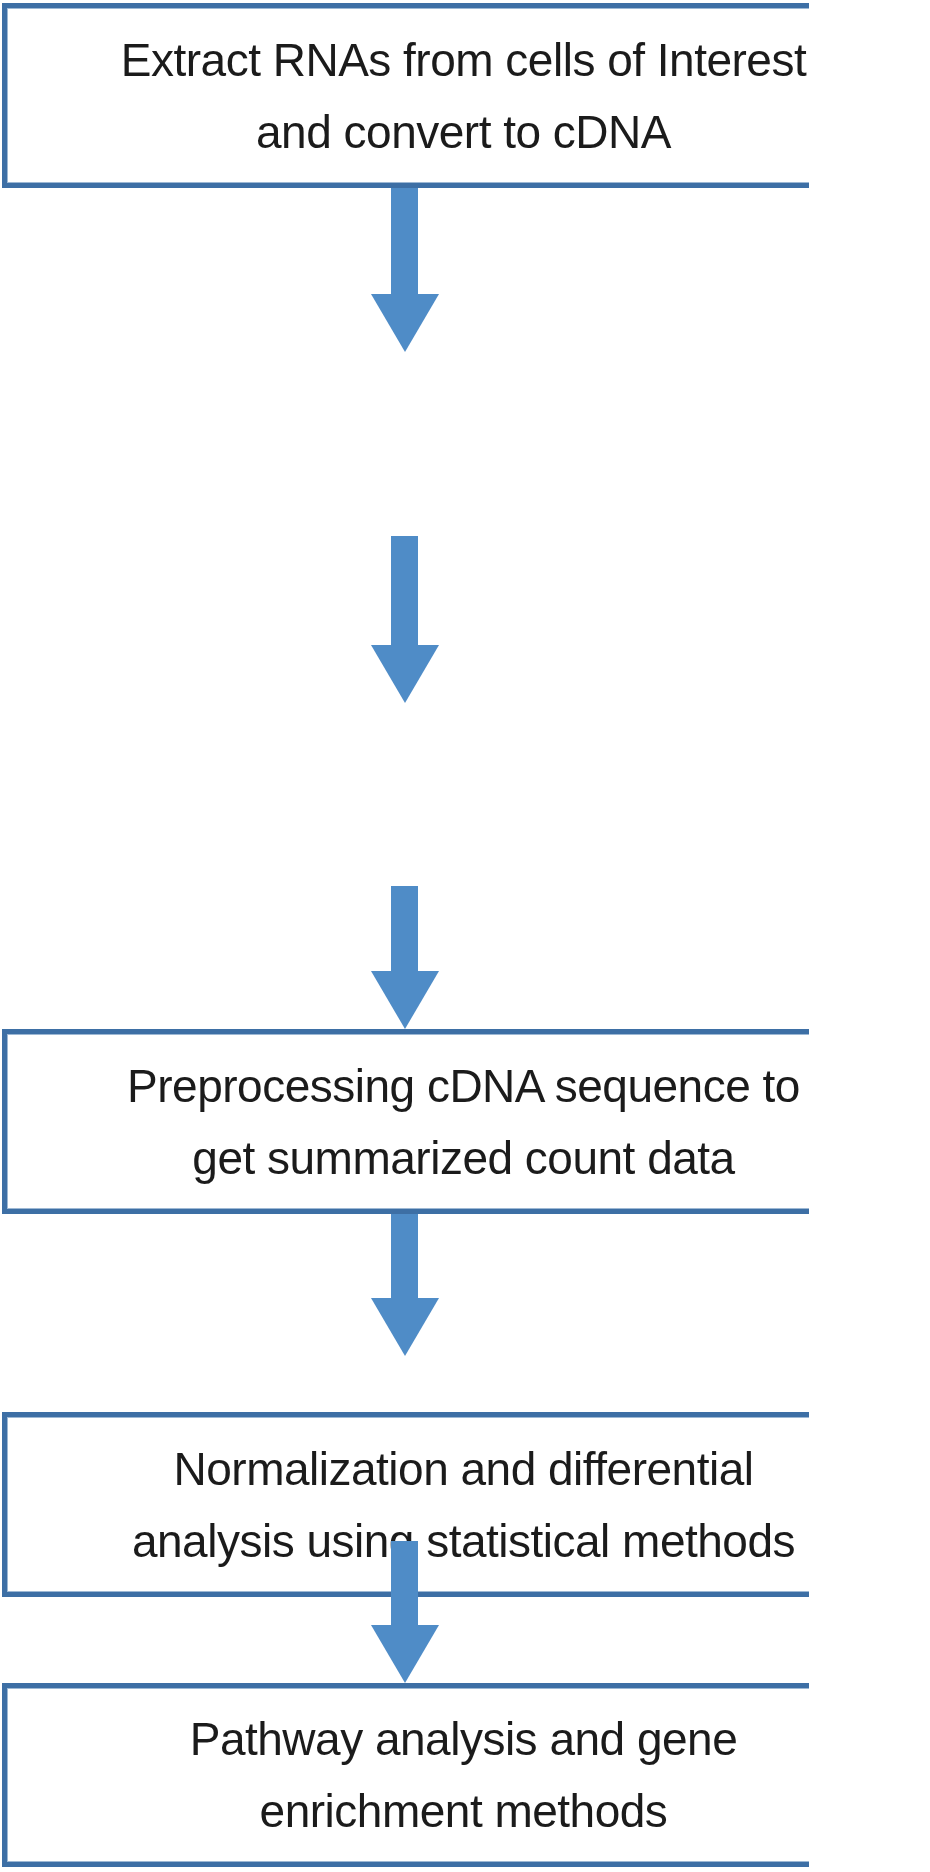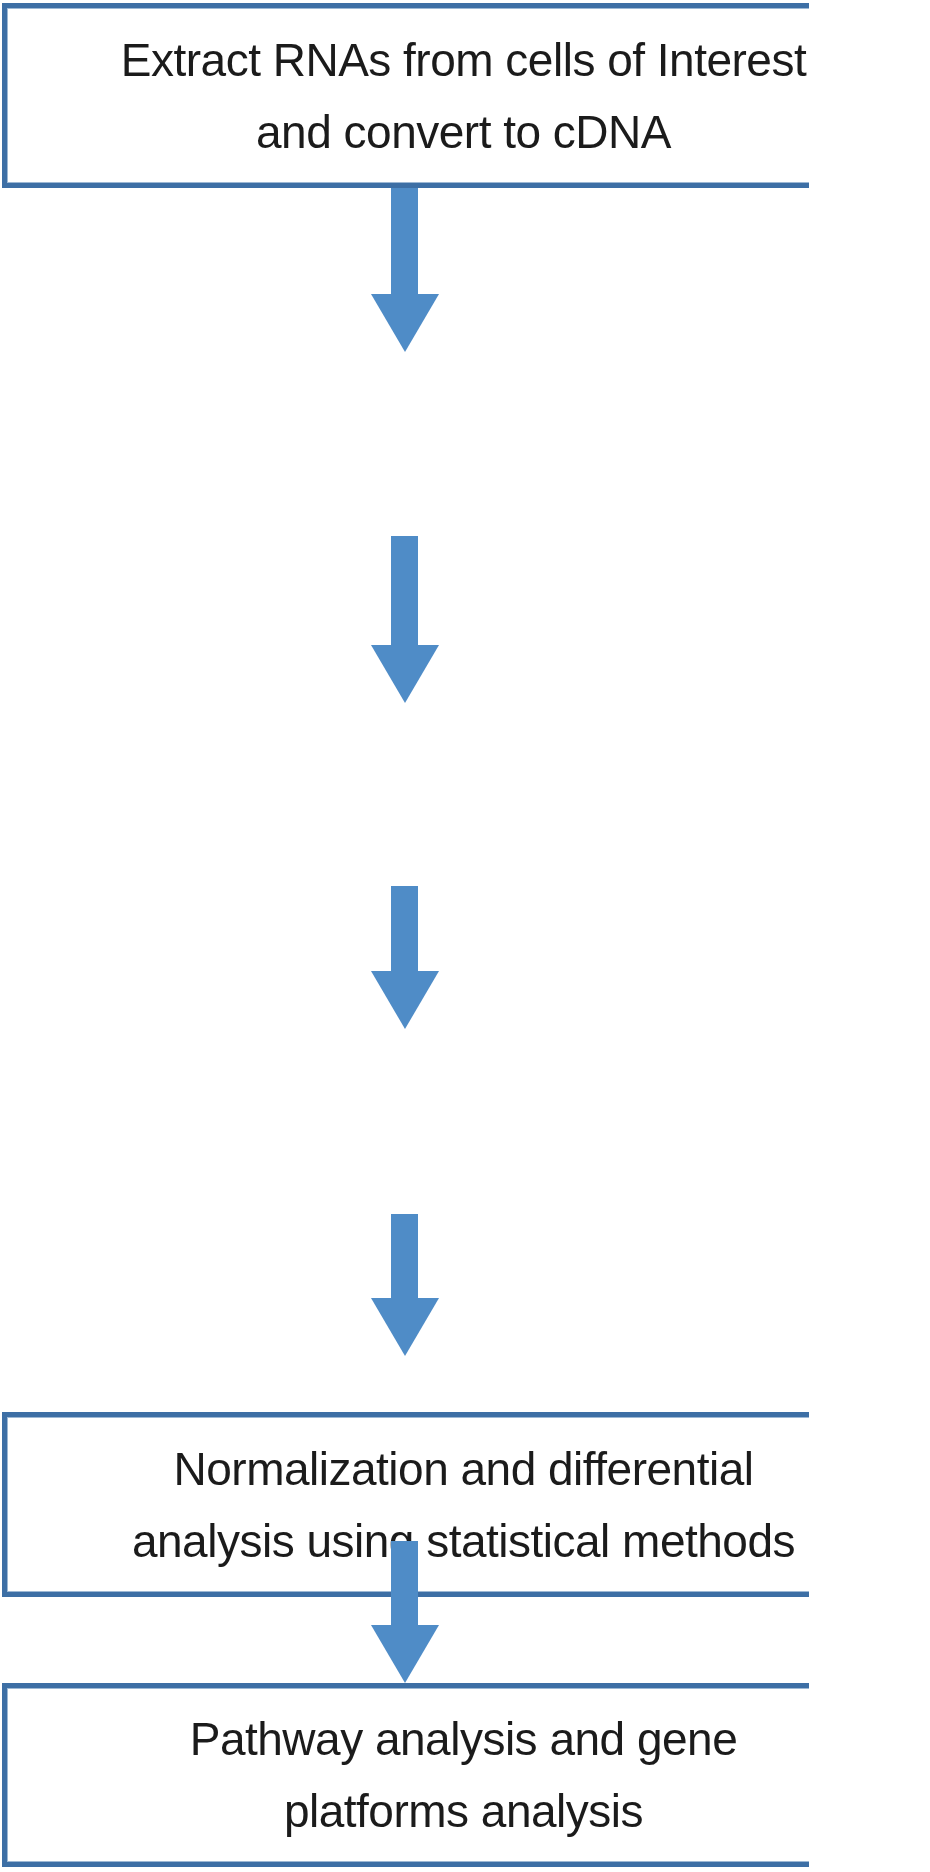--- a/index.html
+++ b/index.html
@@ -89,34 +89,38 @@
     <div class="shaft"></div>
     <div class="head"></div>
   </div>
 
 
   <div class="flow-arrow" id="arr-3">
     <div class="shaft"></div>
     <div class="head"></div>
   </div>
 
+  <div class="flow-box" id="box-4">
+    <div class="label">Preprocessing cDNA sequence to
+get summarized count data</div>
+  </div>
 
   <div class="flow-arrow" id="arr-4">
     <div class="shaft"></div>
     <div class="head"></div>
   </div>
 
   <div class="flow-box" id="box-5">
     <div class="label">Normalization and differential
 analysis using statistical methods</div>
   </div>
 
   <div class="flow-arrow" id="arr-5">
     <div class="shaft"></div>
     <div class="head"></div>
   </div>
 
   <div class="flow-box" id="box-6">
     <div class="label">Pathway analysis and gene
-platforms analysis</div>
+enrichment methods</div>
   </div>
 
 </div>
 
 </body></html>

